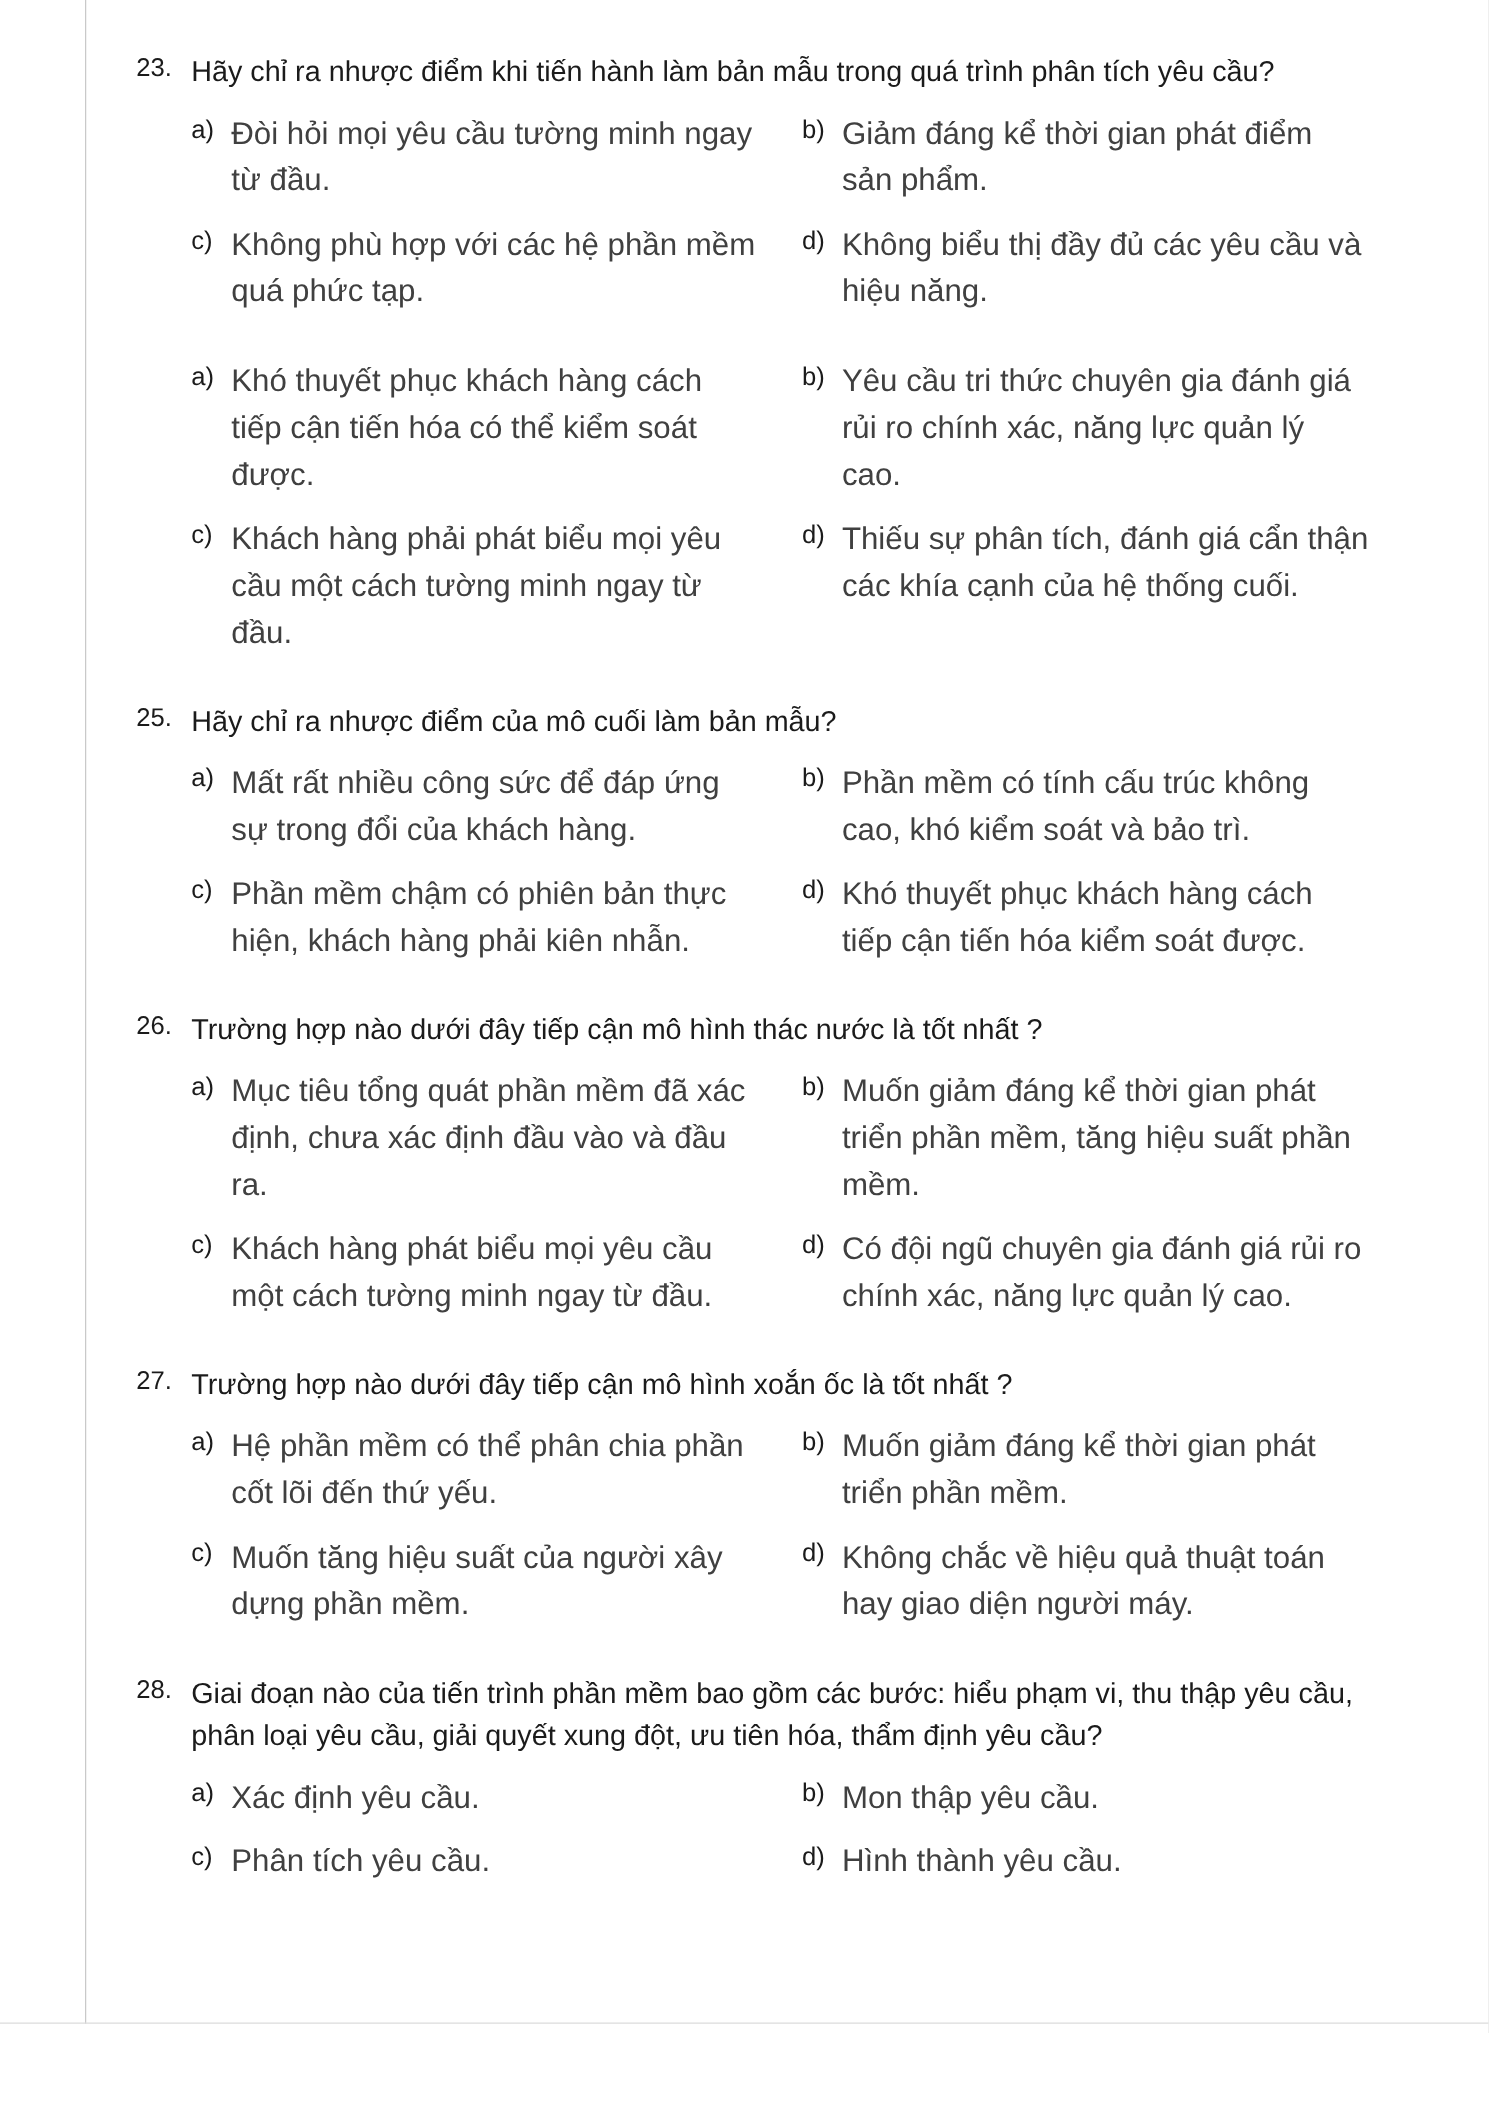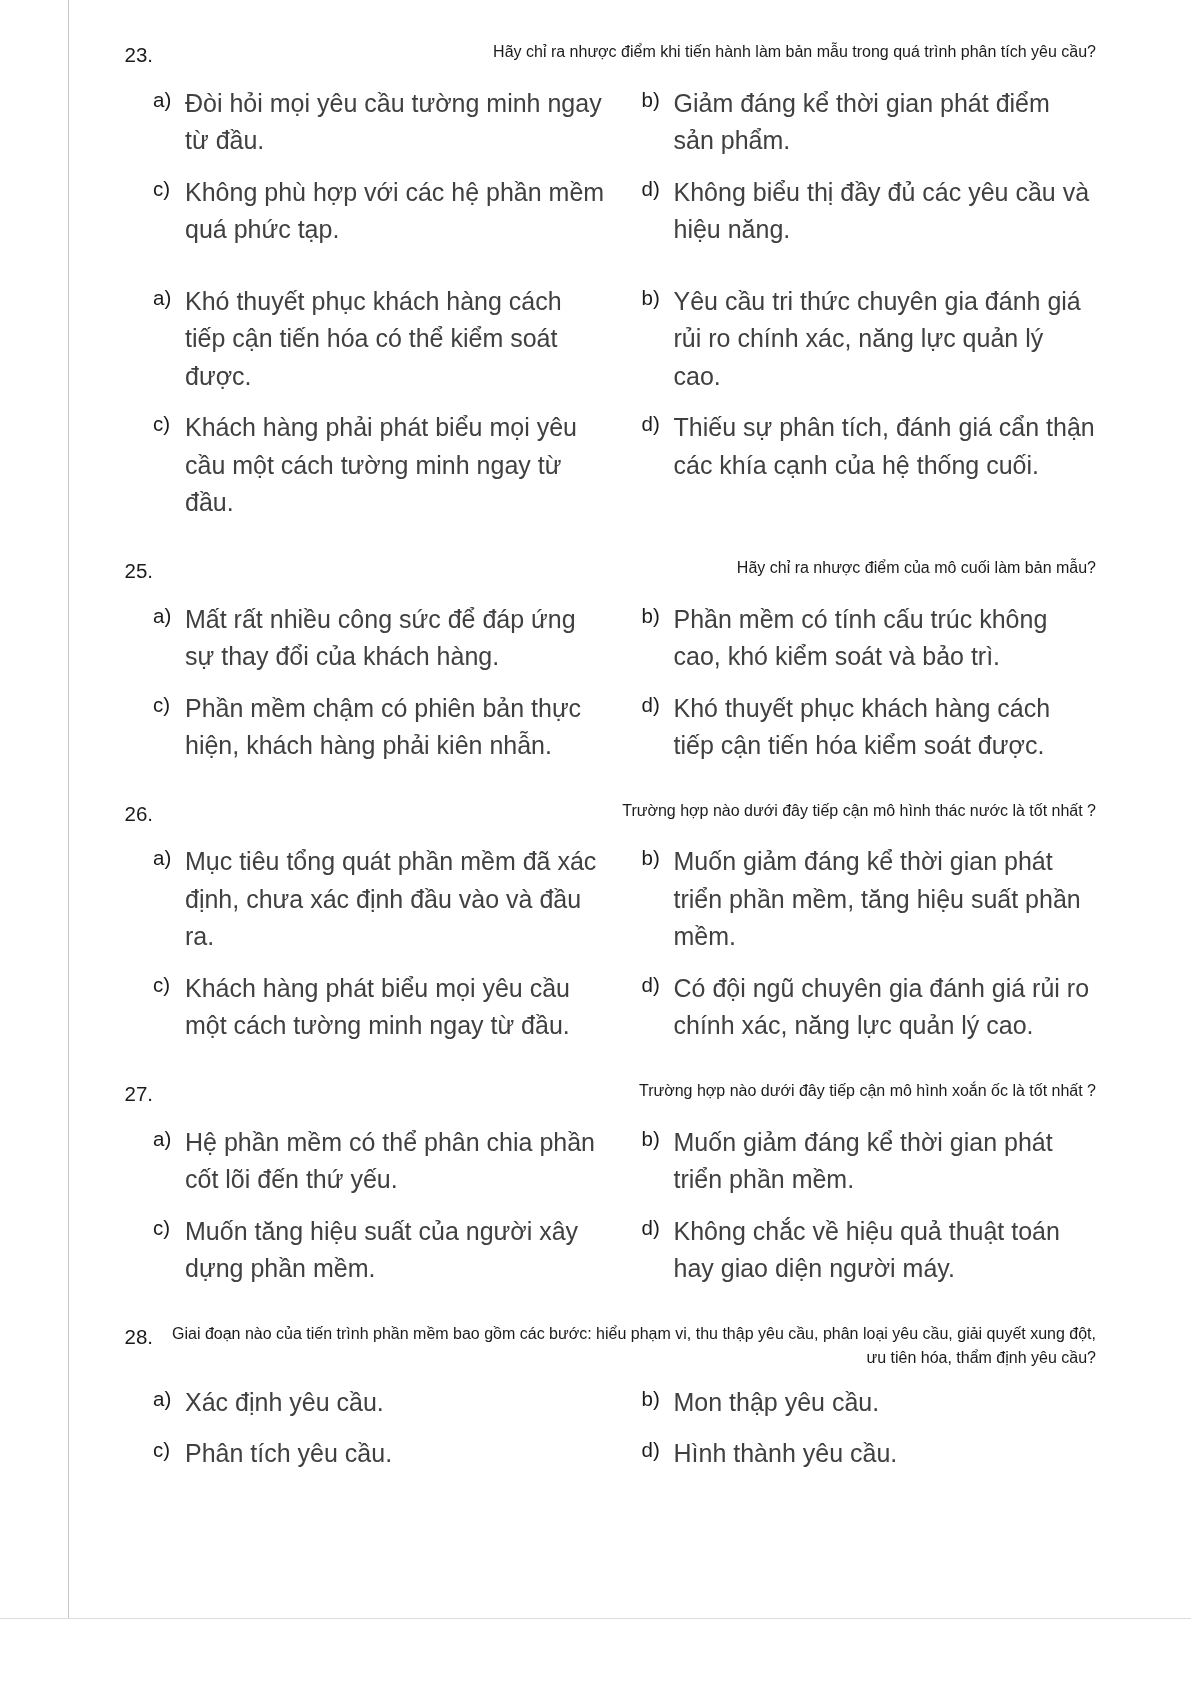--- a/index.html
+++ b/index.html
@@ -46,33 +46,32 @@
     position: relative;
   }
 
   .question {
     margin: 0 0 34px 0;
   }
   .q-head {
     display: flex;
     align-items: flex-start;
     gap: 0;
-    text-align: right;
   }
   .q-num {
     flex: 0 0 58px;
     font-size: 20.5px;
     line-height: 1.5;
     color: #1b1b1b;
     padding-left: 14px;
     box-sizing: border-box;
   }
   .q-text {
     flex: 1 1 auto;
-    font-size: 16px;
+    font-size: 23px;
     line-height: 1.5;
     color: #1b1b1b;
   }
 
   .options {
     margin-top: 14px;
     padding-left: 58px;
     display: grid;
     grid-template-columns: 1fr 1fr;
     column-gap: 34px;
@@ -153,21 +152,21 @@
     </div>
 
     <div class="question">
       <div class="q-head">
         <div class="q-num">25.</div>
         <div class="q-text">Hãy chỉ ra nhược điểm của mô cuối làm bản mẫu?</div>
       </div>
       <div class="options">
         <div class="option">
           <span class="opt-key">a)</span>
-          <span class="opt-text">Mất rất nhiều công sức để đáp ứng sự thay đổi của khách hàng.</span>
+          <span class="opt-text">Mất rất nhiều công sức để đáp ứng sự trong đổi của khách hàng.</span>
         </div>
         <div class="option">
           <span class="opt-key">b)</span>
           <span class="opt-text">Phần mềm có tính cấu trúc không cao, khó kiểm soát và bảo trì.</span>
         </div>
         <div class="option">
           <span class="opt-key">c)</span>
           <span class="opt-text">Phần mềm chậm có phiên bản thực hiện, khách hàng phải kiên nhẫn.</span>
         </div>
         <div class="option">

